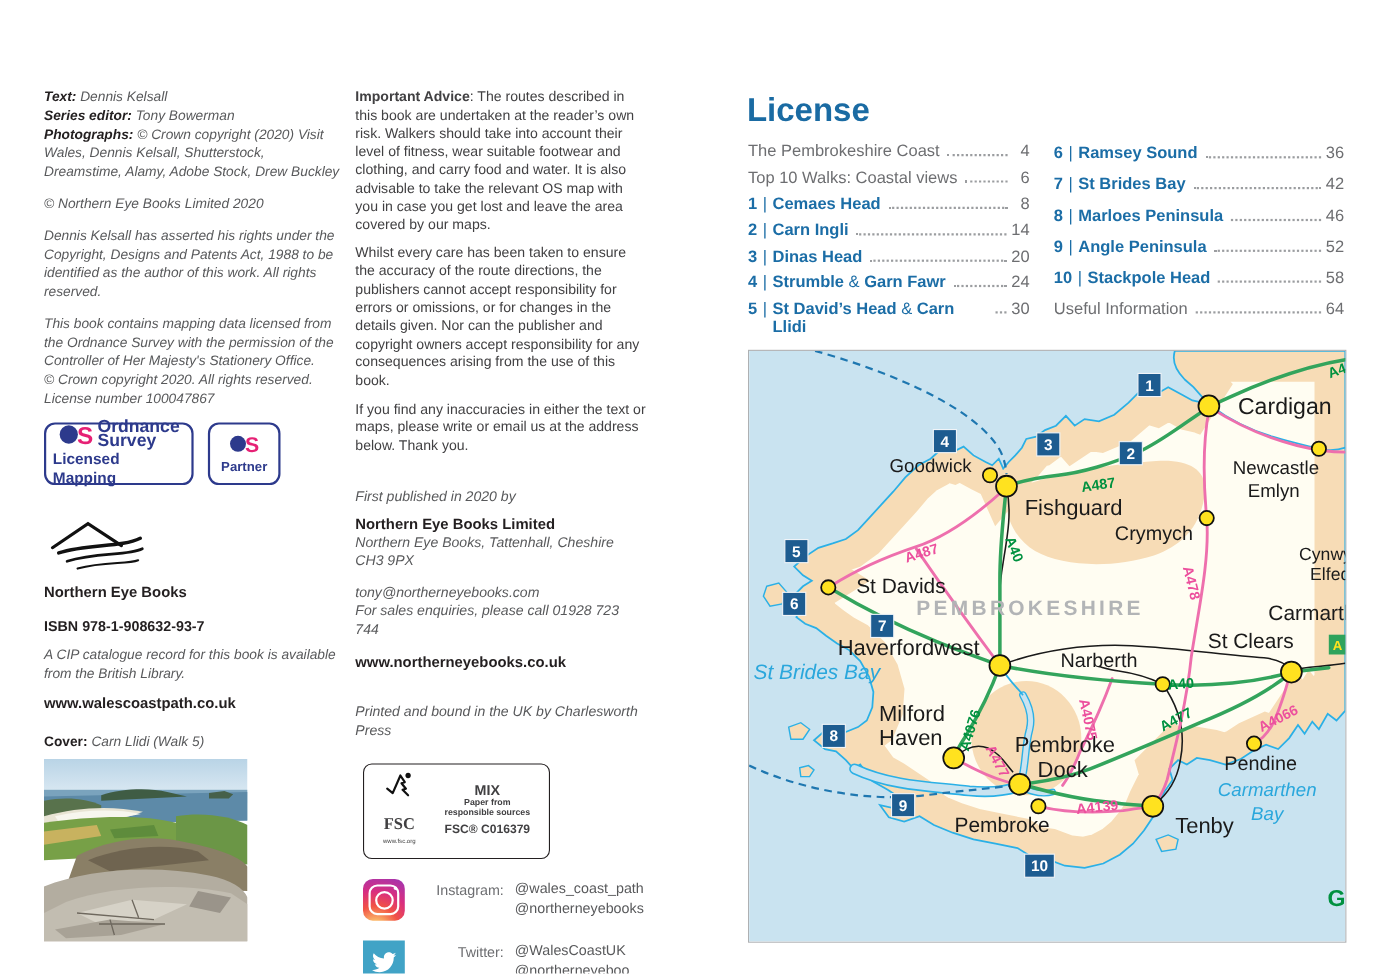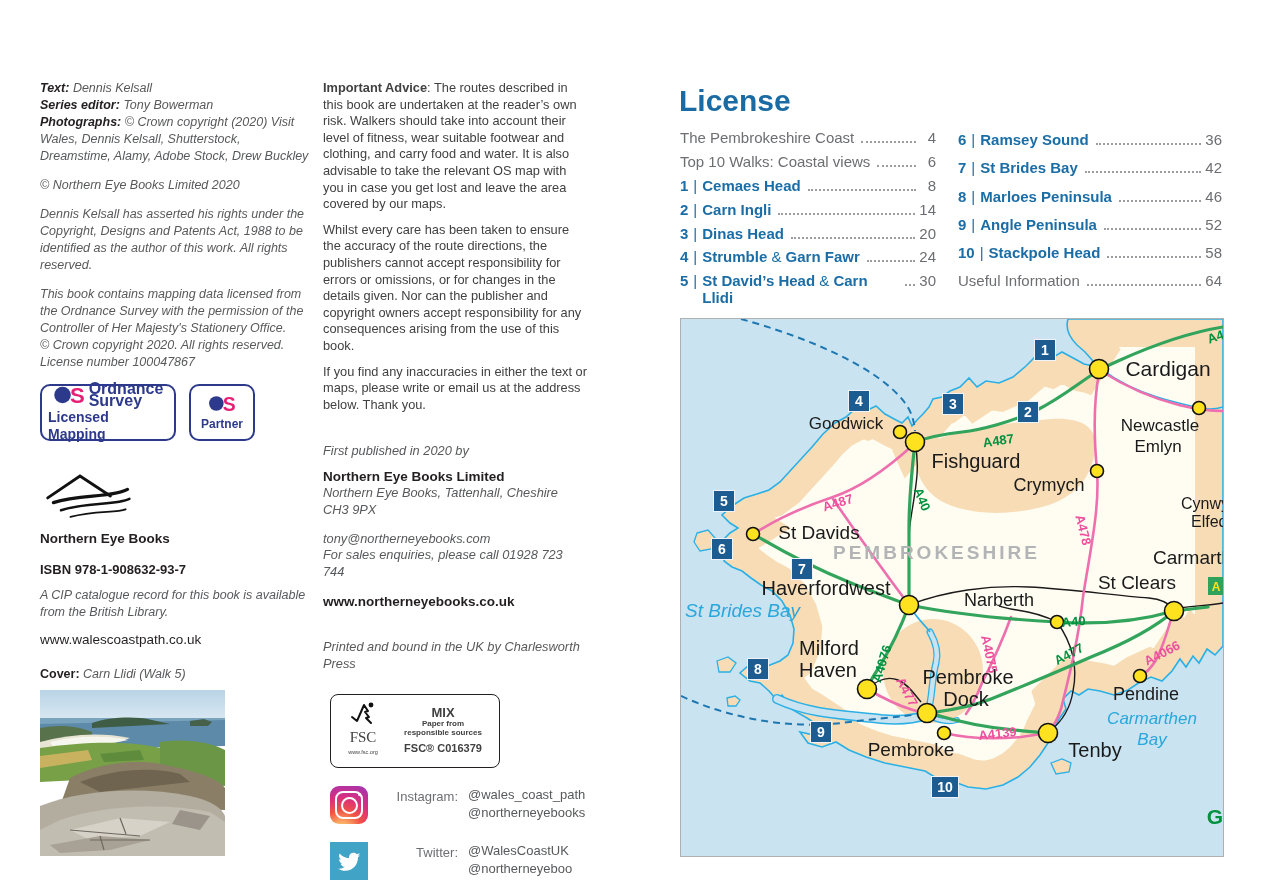--- a/index.html
+++ b/index.html
@@ -22,37 +22,37 @@
   .os-badge.big{width:120px;height:45px;}
   .os-badge.small{width:50px;height:45px;}
   .os-top{display:flex;align-items:center;gap:4px;}
   .os-name{color:#2d3a8c;font-size:16px;line-height:12px;font-weight:600;}
   .os-caption{color:#2d3a8c;font-size:14px;font-weight:600;margin-top:2px;}
   .os-caption.sm{font-size:12px;}
 
   .neb-logo{margin:16px 0 4px 2px;}
   .brand{font-weight:700;font-size:13.5px;margin-bottom:14px !important;}
   .isbn{font-weight:700;font-size:13px;margin-bottom:9px !important;}
-  .site{font-weight:400;font-size:13.5px;margin:10px 0 18px 0 !important;}
+  .site{font-weight:700;font-size:13.5px;margin:10px 0 18px 0 !important;}
   .coverline{margin-bottom:7px !important;}
   .photo{width:185px;height:166px;display:block;}
 
   
   .col2{left:323px;top:80px;width:264px;font-size:12.8px;line-height:16.6px;color:#414042;}
   .col2 p{margin:0 0 9px 0;}
   .advice b{font-weight:700;}
   .sp1{margin-top:30px !important;}
   .pubname{font-weight:700;font-size:13.5px;color:#231f20;margin-bottom:0 !important;}
   .webbold{font-weight:700;font-size:13.5px;color:#231f20;margin:14px 0 28px 0 !important;}
   .printed{margin-bottom:22px !important;}
 
   .fsc{width:152px;border:1.5px solid #231f20;border-radius:8px;display:flex;
        padding:6px 8px;gap:8px;margin-left:7px;background:#fff;}
   .fsc-left{display:flex;flex-direction:column;align-items:center;width:48px;}
-  .fsc-brand{font-family:"Liberation Serif",serif;font-weight:400;font-size:15px;line-height:14px;margin-top:1px;}
+  .fsc-brand{font-family:"Liberation Serif",serif;font-weight:700;font-size:15px;line-height:14px;margin-top:14px;}
   .fsc-url{font-size:5.5px;color:#444;}
   .fsc-right{flex:1;text-align:center;display:flex;flex-direction:column;justify-content:center;}
   .fsc-mix{font-weight:700;font-size:13px;line-height:13px;}
   .fsc-tag{font-weight:700;font-size:8px;line-height:9px;}
   .fsc-code{font-weight:700;font-size:11px;margin-top:3px;}
 
   .social{display:flex;align-items:flex-start;margin:18px 0 0 7px;}
   .social .lab{width:78px;text-align:right;color:#6d6e71;font-size:13px;margin:3px 10px 0 12px;flex:none;}
   .handles{font-size:13px;color:#58595b;line-height:18px;}
   .ig-icon{width:38px;height:38px;border-radius:9px;flex:none;position:relative;

